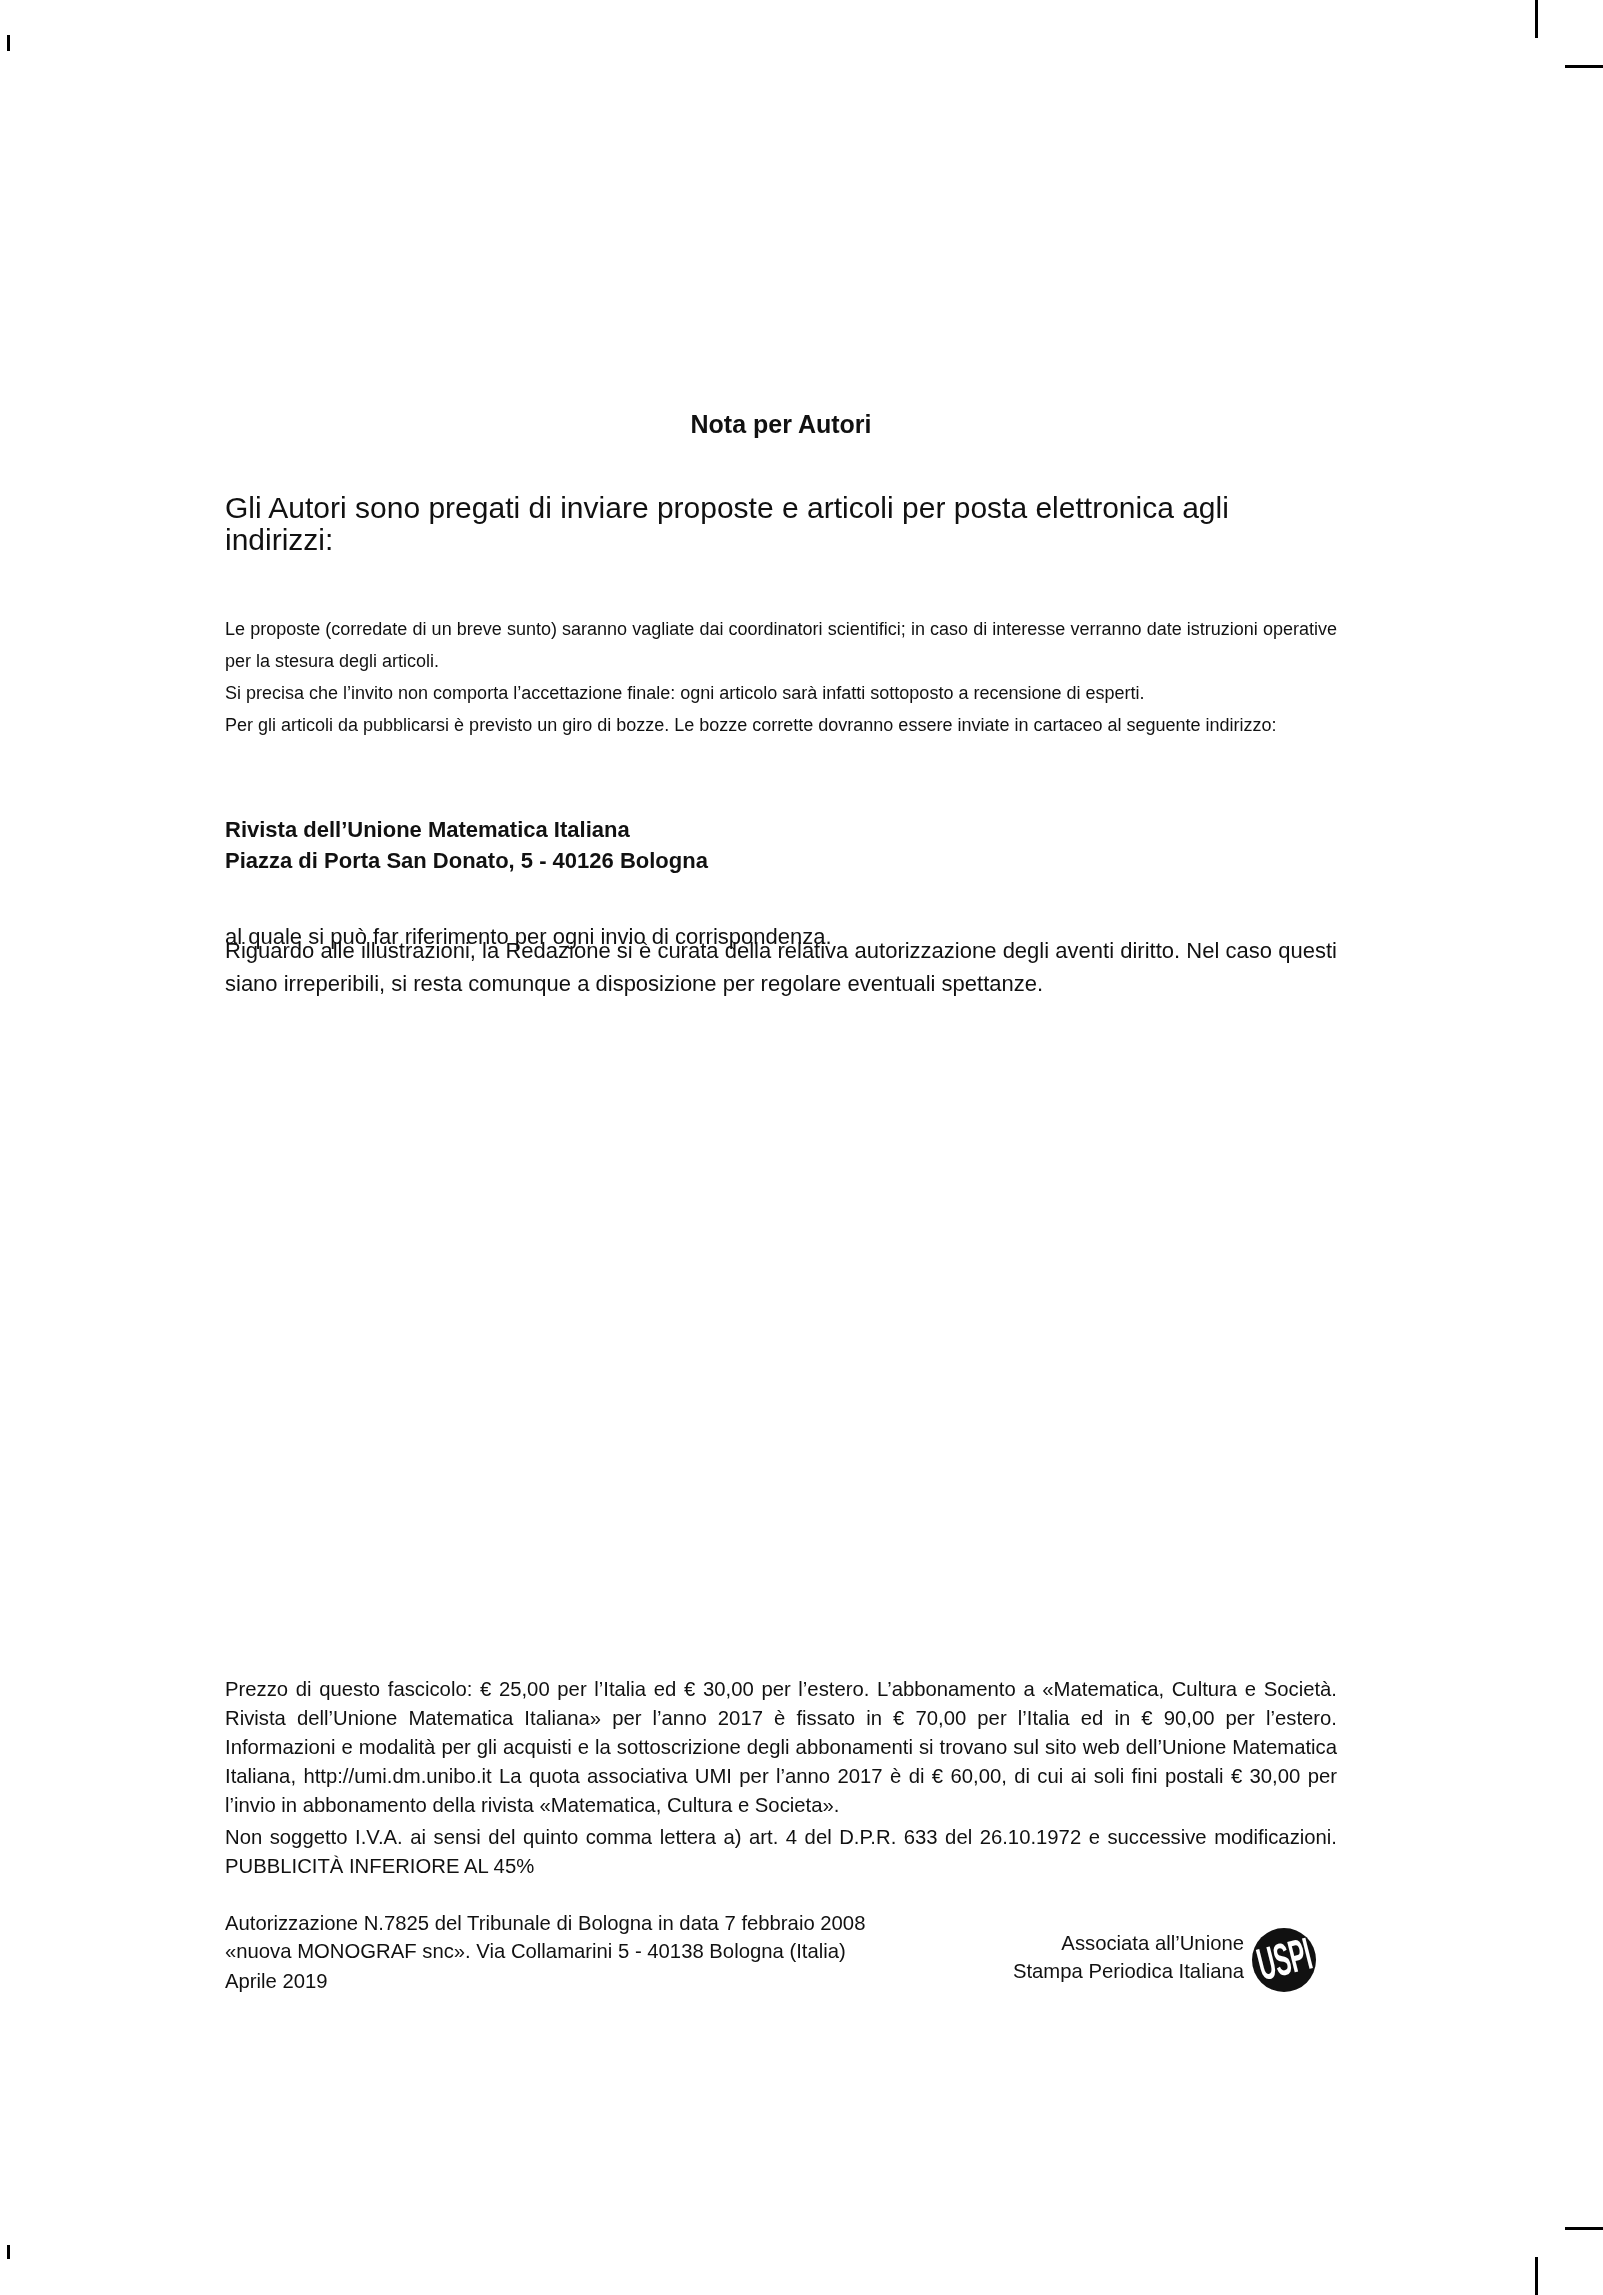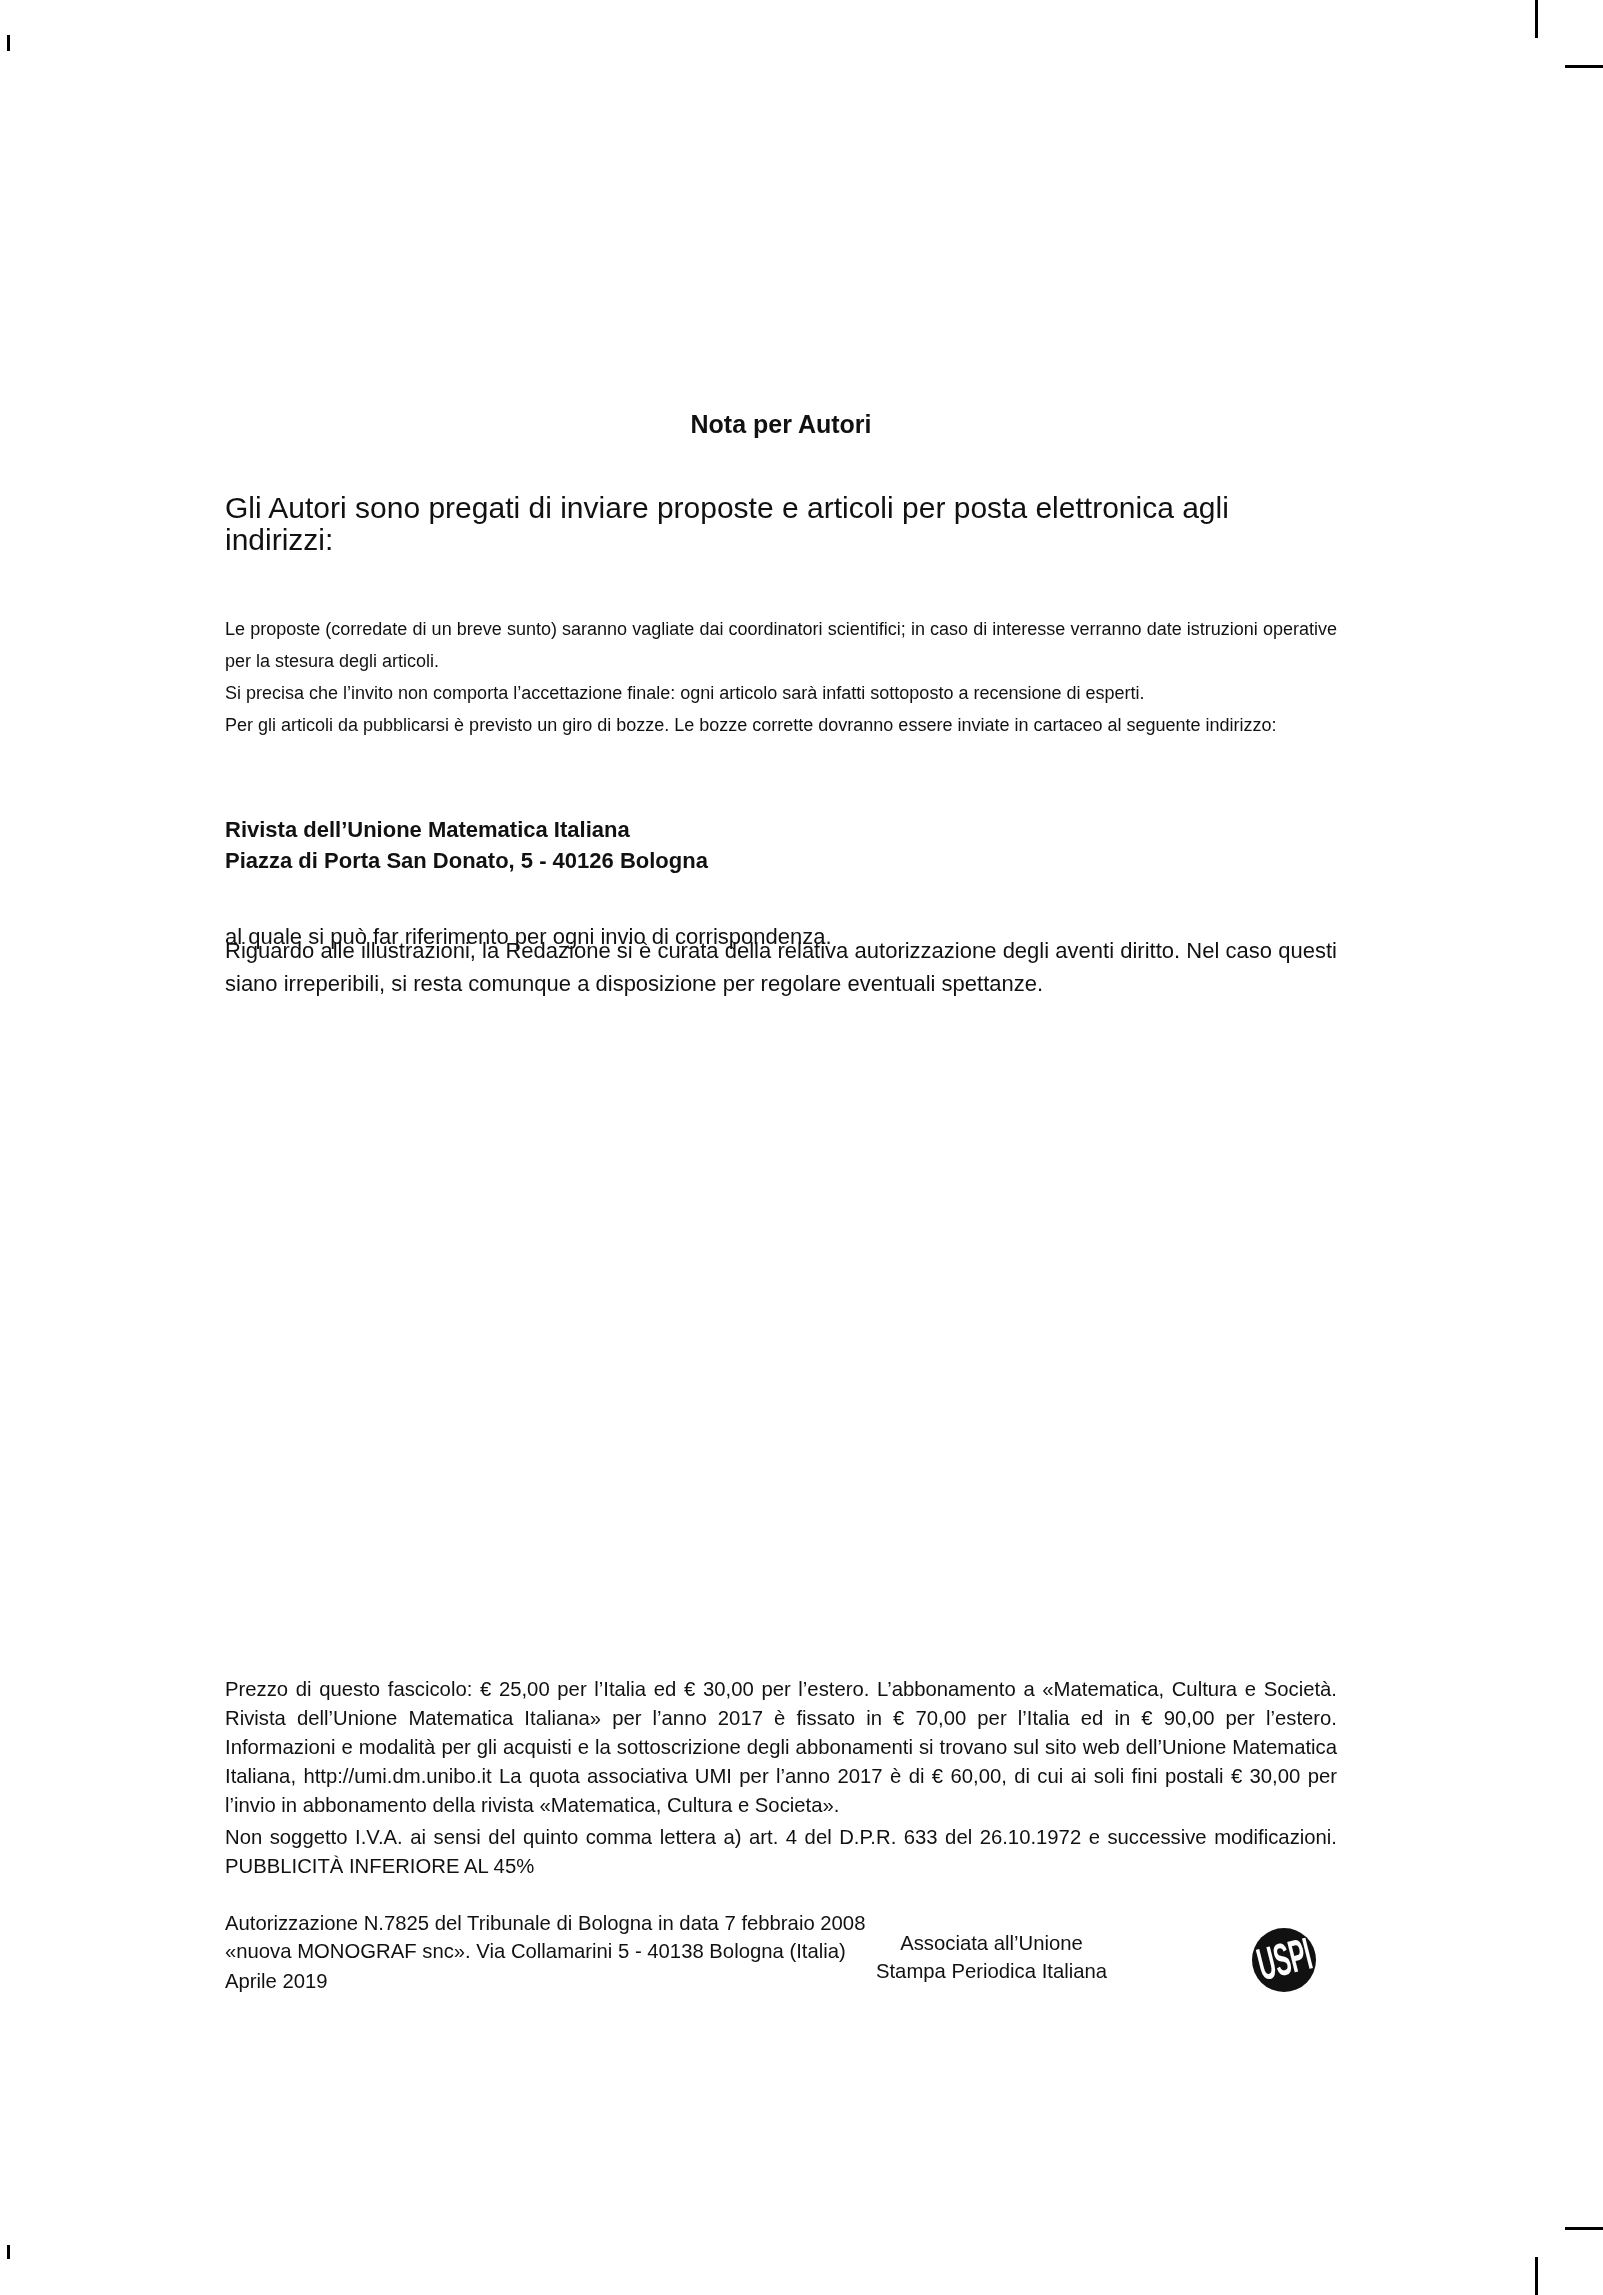--- a/index.html
+++ b/index.html
@@ -88,21 +88,21 @@
     font-size: 20.3px;
     line-height: 28px;
   }
   .association {
     position: absolute;
     left: 739px;
     width: 505px;
     top: 1929px;
     font-size: 20.3px;
     line-height: 28px;
-    text-align: center;
+    text-align: right;
   }
   .uspi {
     position: absolute;
     left: 1252px;
     top: 1928px;
     width: 64px;
     height: 64px;
     background: #111111;
     border-radius: 50%;
     display: flex;

